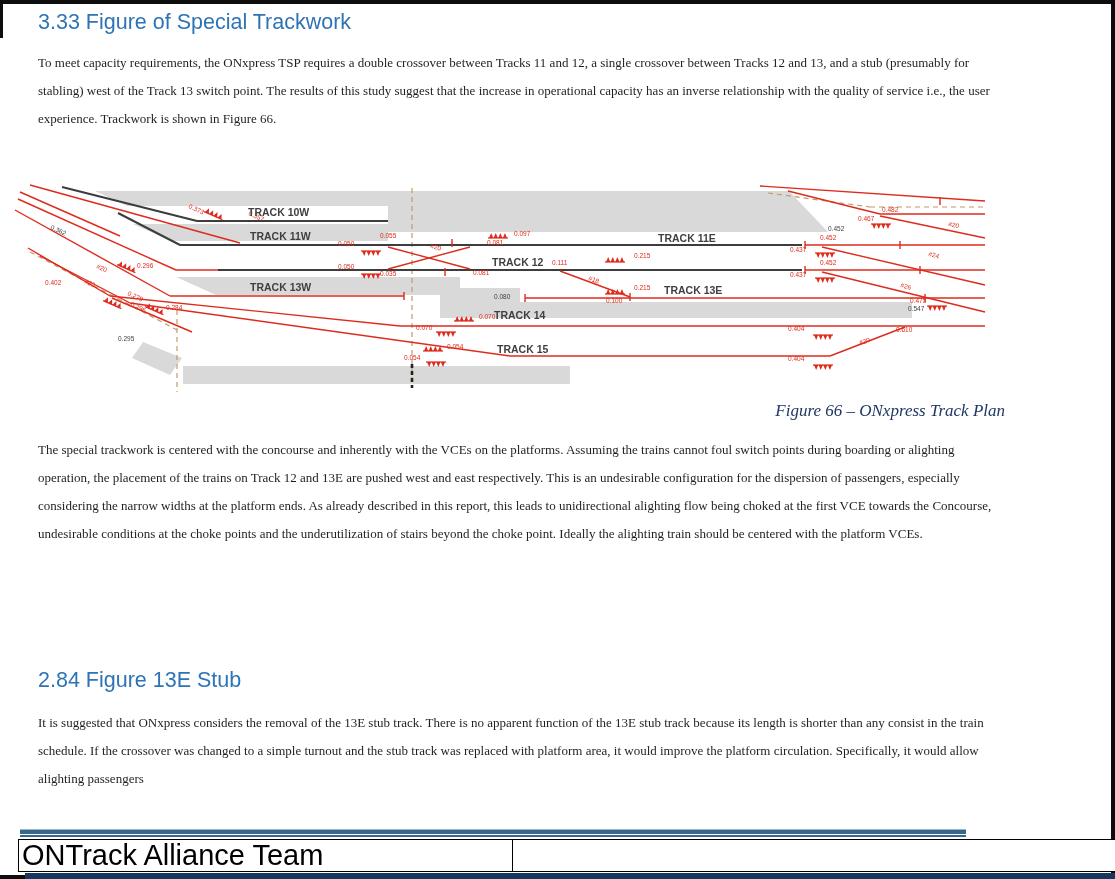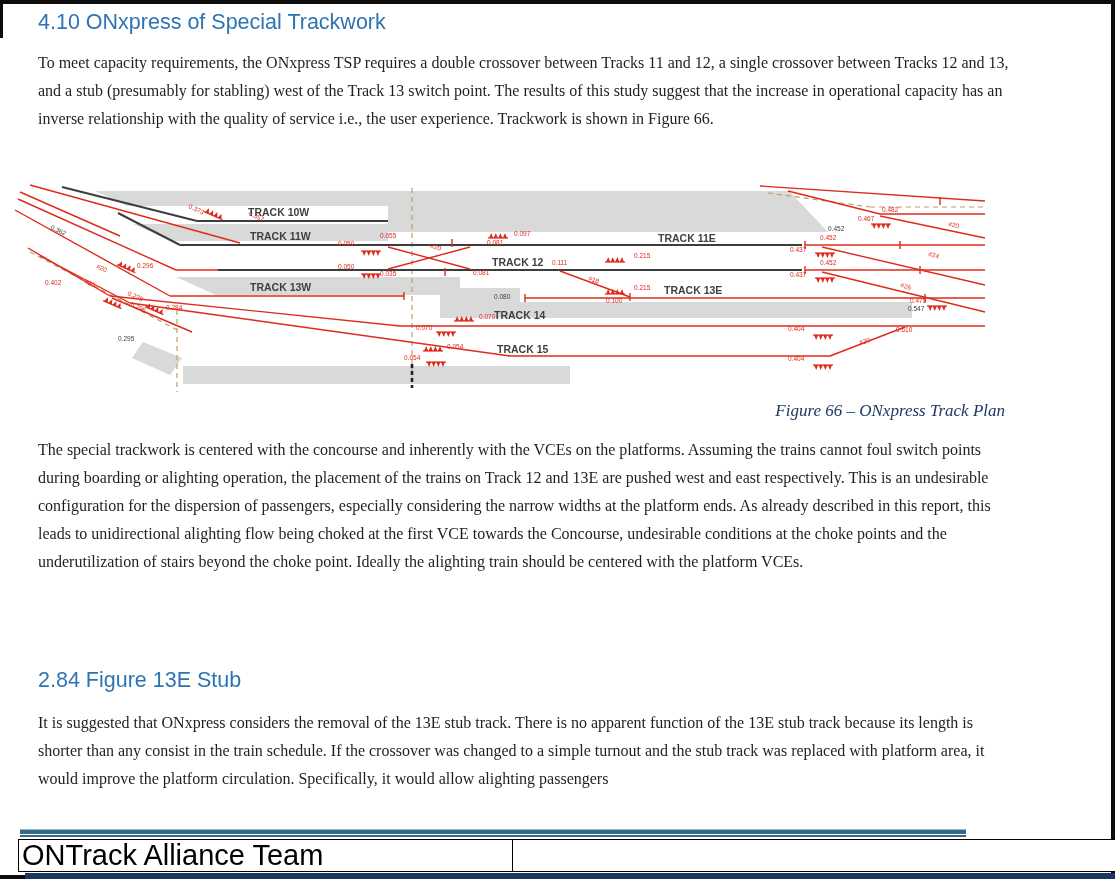--- a/index.html
+++ b/index.html
@@ -2,21 +2,21 @@
 <html><head>
 <meta charset="utf-8">
 <style>
   html,body{margin:0;padding:0;}
   body{font-family:"Liberation Serif",serif;background:#ffffff;}
   .page{position:relative;width:1115px;height:879px;background:#fff;overflow:hidden;}
   .edge{position:absolute;background:#0d0d0d;}
   .h-blue{position:absolute;left:38px;font-family:"Liberation Sans",sans-serif;
           font-size:21.5px;font-weight:400;color:#2E74B5;letter-spacing:0;}
   .h-blue .num{margin-right:6px;}
-  .para{position:absolute;left:38px;width:972px;font-size:16px;line-height:28px;
+  .para{position:absolute;left:38px;width:972px;font-size:13px;line-height:28px;
         color:#1f1f1f;text-align:left;}
   .caption{position:absolute;left:38px;width:967px;text-align:right;font-style:italic;
            font-size:17px;color:#1F3864;}
   .fig{position:absolute;left:0;top:184px;}
   .tealbar{position:absolute;left:20px;width:946px;top:829px;}
   .tealbar .l1{height:1px;background:#9db6c6;}
   .tealbar .l2{height:4px;background:#36688a;}
   .tealbar .l3{height:1px;background:#ffffff;}
   .tealbar .l4{height:2px;background:#36688a;}
   .footerbox{position:absolute;left:18px;top:839px;width:1110px;height:33px;
@@ -33,21 +33,21 @@
 <body>
 
 <div class="page">
 
   <div class="edge" style="left:0;top:0;width:100%;height:4px;"></div>
   <div class="edge" style="left:0;top:0;width:3px;height:38px;"></div>
   <div class="edge" style="right:0;top:0;width:4px;height:100%;"></div>
   <div class="edge" style="left:0;top:875px;width:30px;height:4px;"></div>
 
   <div class="h-blue" style="top:10px;">
-    <span class="num">4.10</span><span>ONxpress of Special Trackwork</span>
+    <span class="num">3.33</span><span>Figure of Special Trackwork</span>
   </div>
 
   <div class="para" style="top:49px;">To meet capacity requirements, the ONxpress TSP requires a double crossover between Tracks 11 and 12, a single crossover between Tracks 12 and 13, and a stub (presumably for stabling) west of the Track 13 switch point. The results of this study suggest that the increase in operational capacity has an inverse relationship with the quality of service i.e., the user experience. Trackwork is shown in Figure 66.</div>
 
   <svg class="fig" width="1010" height="212" viewBox="0 184 1010 212">
       <polygon points="95,191 388,191 388,206 127,206" fill="#d9d9d9"></polygon>
       <polygon points="388,191 789,191 828,232 388,232" fill="#d9d9d9"></polygon>
       <polygon points="133,224 388,224 388,241 171,241" fill="#d9d9d9"></polygon>
       <polygon points="176,277 460,277 460,295 216,295" fill="#d9d9d9"></polygon>
       <polygon points="440,288 520,288 520,318 440,318" fill="#d9d9d9"></polygon>

